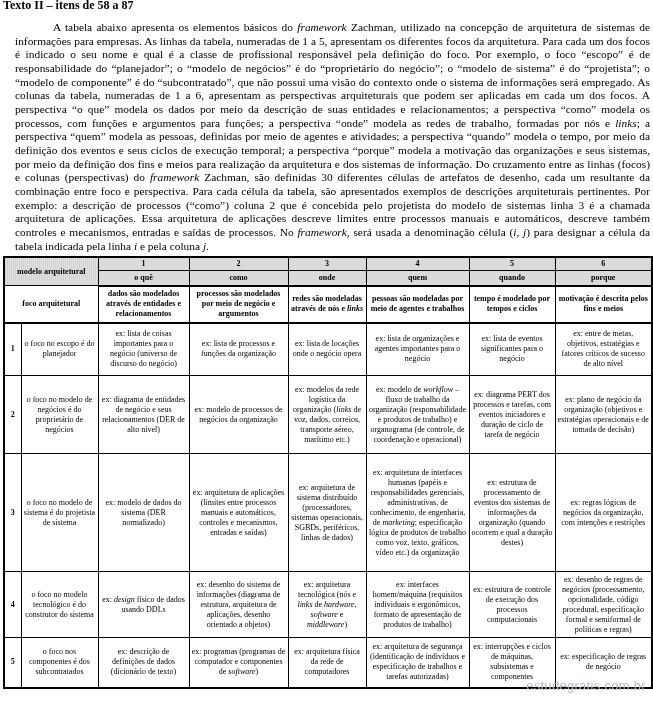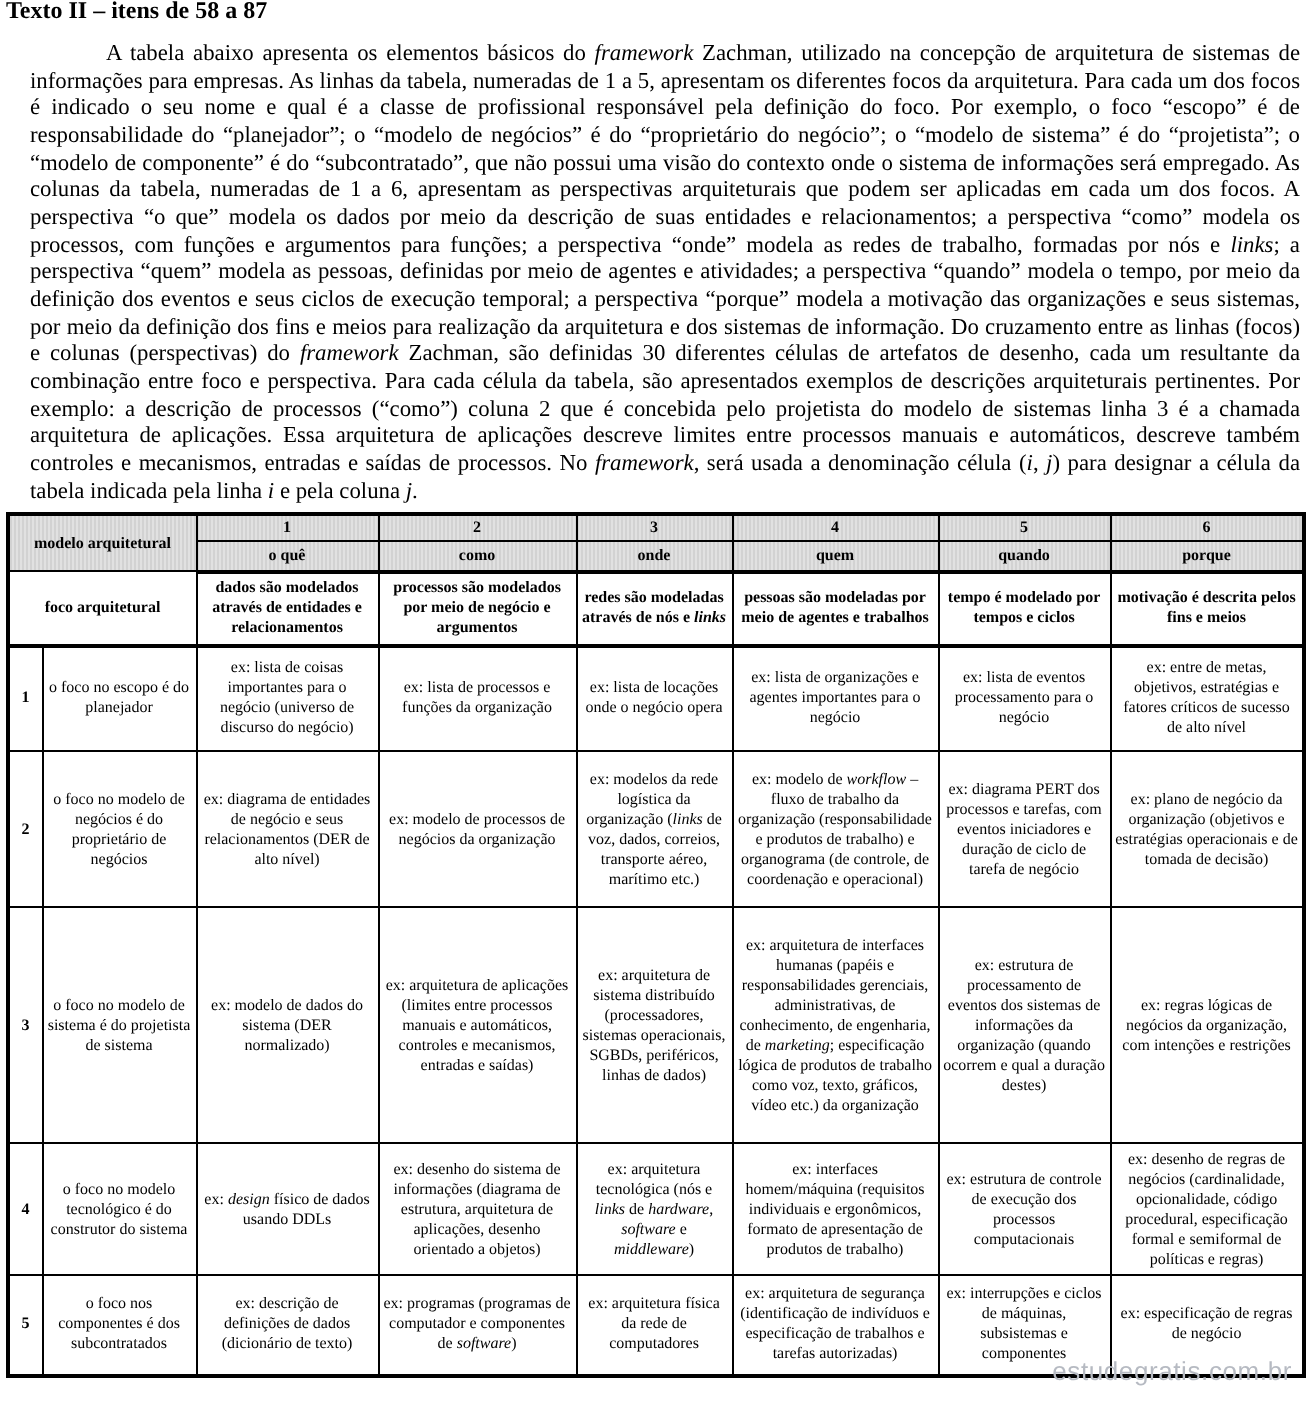--- a/index.html
+++ b/index.html
@@ -100,21 +100,21 @@
         </tr>
       </thead>
     <tbody id="table-body">
         <tr>
           <td class="rownum">1</td>
           <td>o foco no escopo é do planejador</td>
           <td>ex: lista de coisas importantes para o negócio (universo de discurso do negócio)</td>
           <td>ex: lista de processos e funções da organização</td>
           <td>ex: lista de locações onde o negócio opera</td>
           <td>ex: lista de organizações e agentes importantes para o negócio</td>
-          <td>ex: lista de eventos processamento para o negócio</td>
+          <td>ex: lista de eventos significantes para o negócio</td>
           <td>ex: entre de metas, objetivos, estratégias e fatores críticos de sucesso de alto nível</td>
         </tr>
         <tr>
           <td class="rownum">2</td>
           <td>o foco no modelo de negócios é do proprietário de negócios</td>
           <td>ex: diagrama de entidades de negócio e seus relacionamentos (DER de alto nível)</td>
           <td>ex: modelo de processos de negócios da organização</td>
           <td>ex: modelos da rede logística da organização (<i>links</i> de voz, dados, correios, transporte aéreo, marítimo etc.)</td>
           <td>ex: modelo de <i>workflow</i> – fluxo de trabalho da organização (responsabilidade e produtos de trabalho) e organograma (de controle, de coordenação e operacional)</td>
           <td>ex: diagrama PERT dos processos e tarefas, com eventos iniciadores e duração de ciclo de tarefa de negócio</td>
@@ -131,21 +131,21 @@
           <td>ex: regras lógicas de negócios da organização, com intenções e restrições</td>
         </tr>
         <tr>
           <td class="rownum">4</td>
           <td>o foco no modelo tecnológico é do construtor do sistema</td>
           <td>ex: <i>design</i> físico de dados usando DDLs</td>
           <td>ex: desenho do sistema de informações (diagrama de estrutura, arquitetura de aplicações, desenho orientado a objetos)</td>
           <td>ex: arquitetura tecnológica (nós e <i>links</i> de <i>hardware</i>, <i>software</i> e <i>middleware</i>)</td>
           <td>ex: interfaces homem/máquina (requisitos individuais e ergonômicos, formato de apresentação de produtos de trabalho)</td>
           <td>ex: estrutura de controle de execução dos processos computacionais</td>
-          <td>ex: desenho de regras de negócios (cardinalidade, opcionalidade, código procedural, especificação formal e semiformal de políticas e regras)</td>
+          <td>ex: desenho de regras de negócios (processamento, opcionalidade, código procedural, especificação formal e semiformal de políticas e regras)</td>
         </tr>
         <tr>
           <td class="rownum">5</td>
           <td>o foco nos componentes é dos subcontratados</td>
           <td>ex: descrição de definições de dados (dicionário de texto)</td>
           <td>ex: programas (programas de computador e componentes de <i>software</i>)</td>
           <td>ex: arquitetura física da rede de computadores</td>
           <td>ex: arquitetura de segurança (identificação de indivíduos e especificação de trabalhos e tarefas autorizadas)</td>
           <td>ex: interrupções e ciclos de máquinas, subsistemas e componentes</td>
           <td>ex: especificação de regras de negócio</td>

